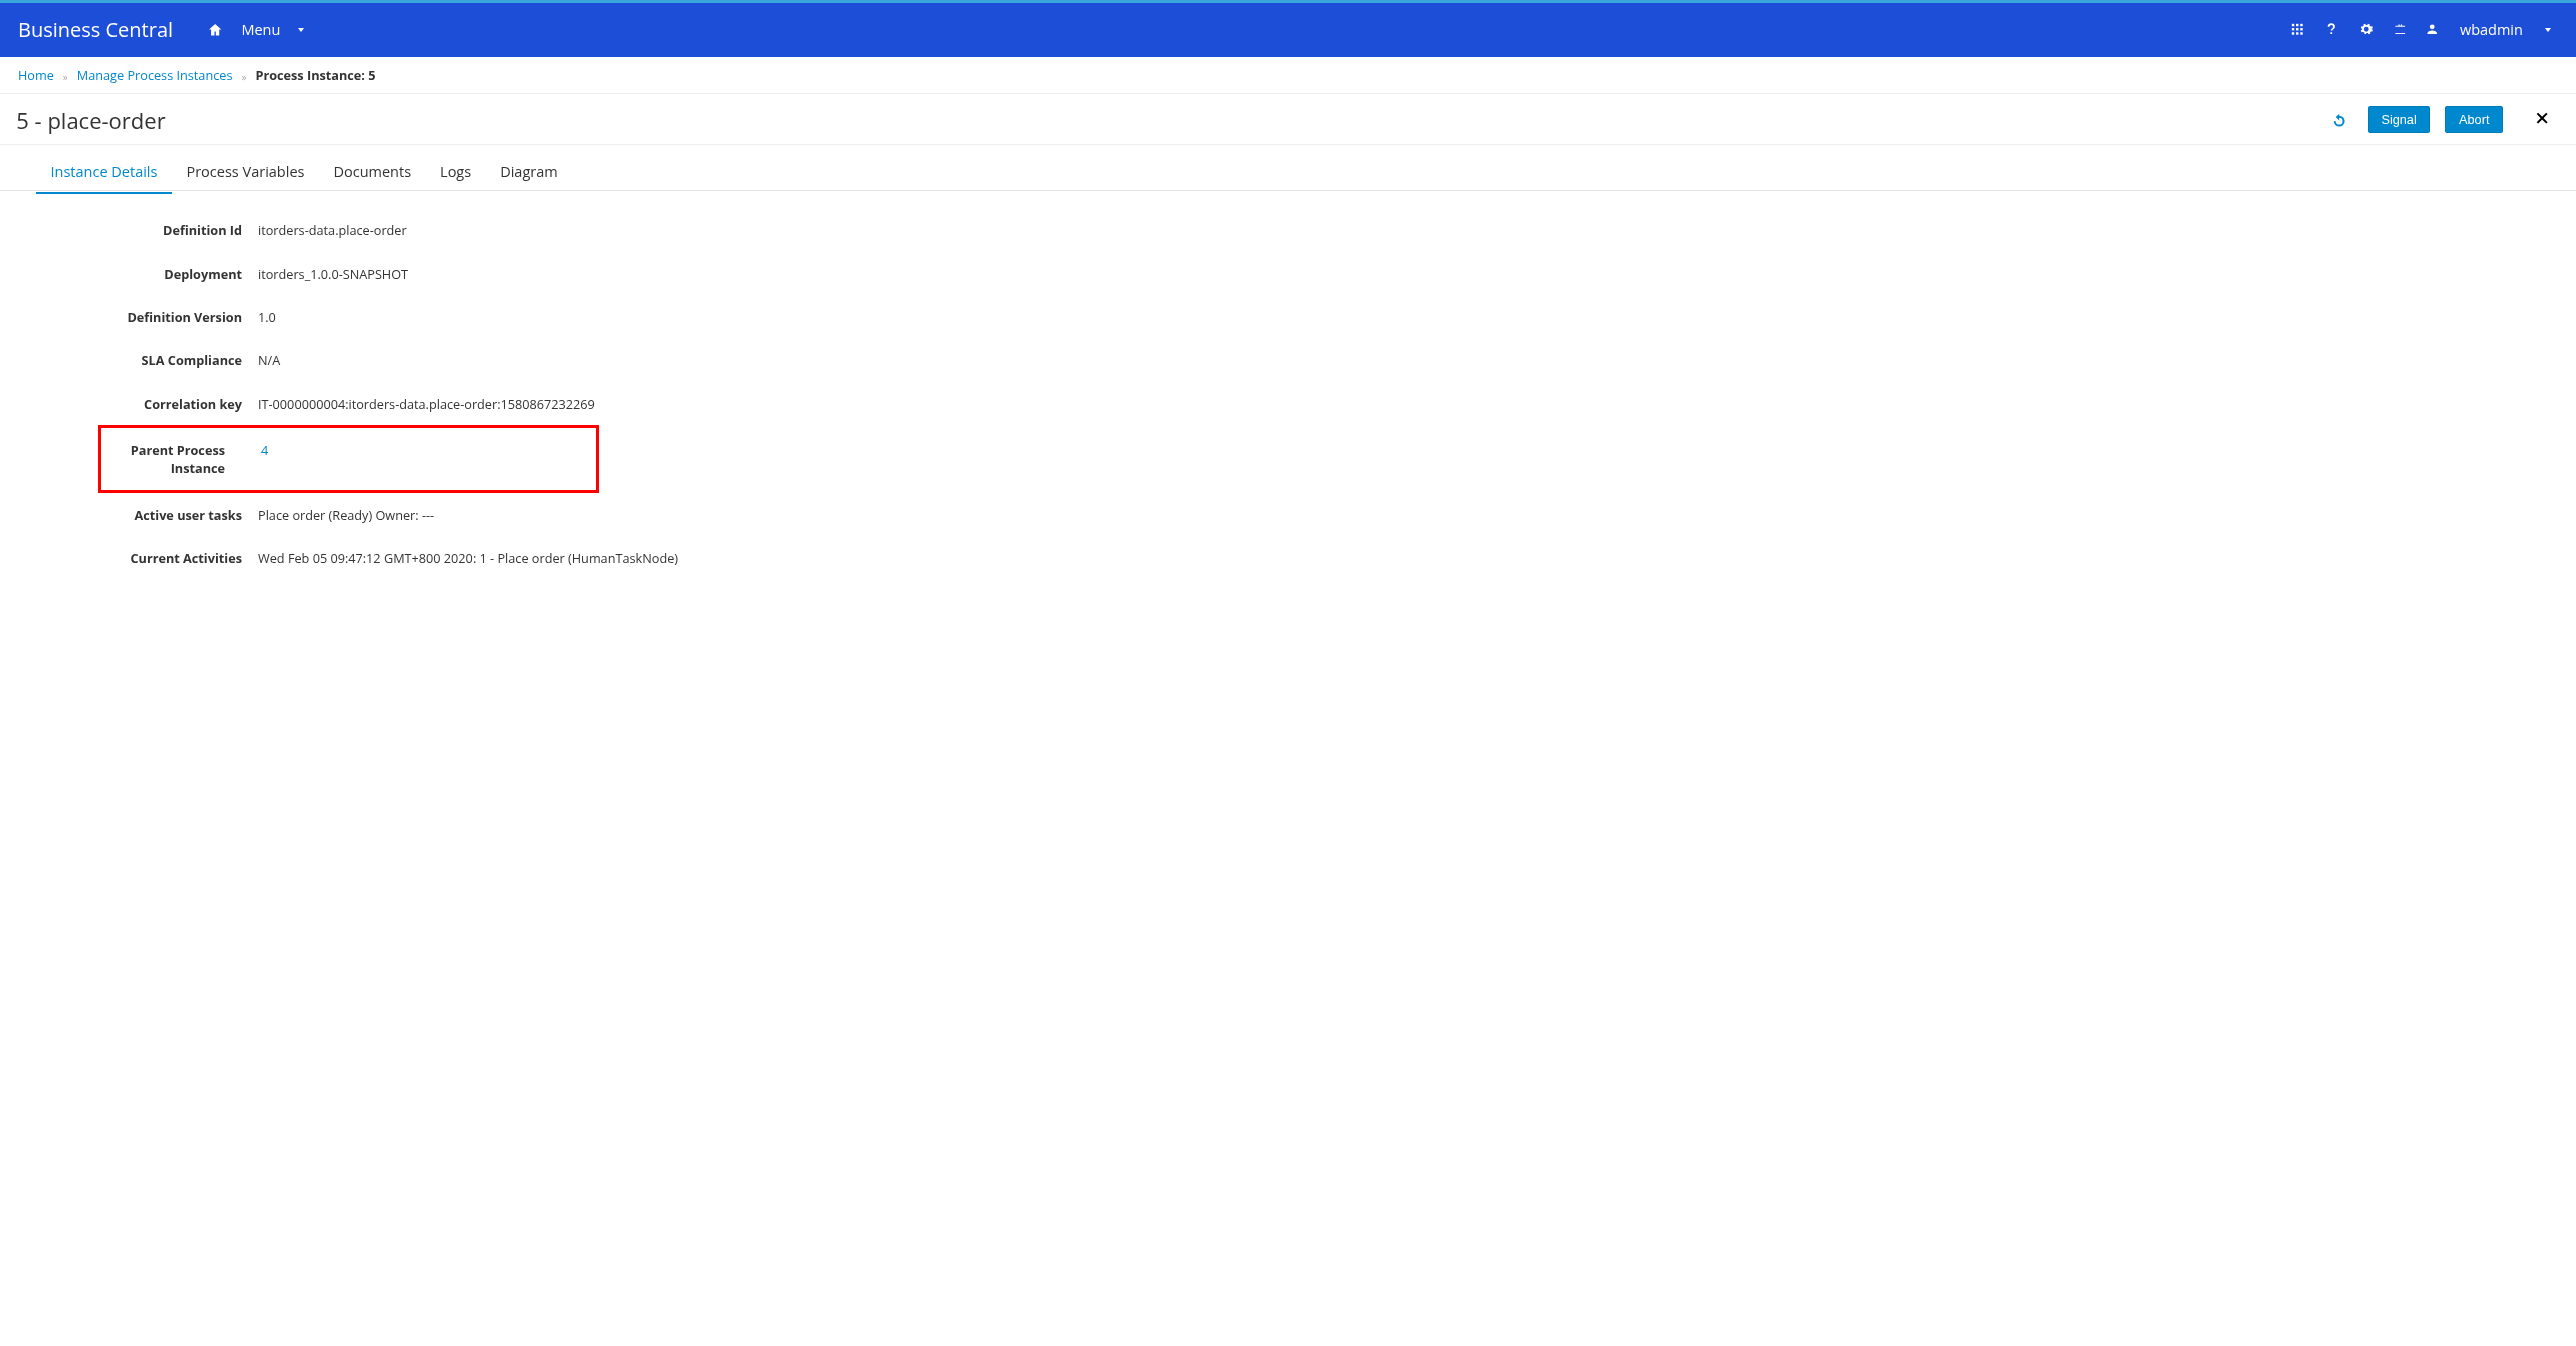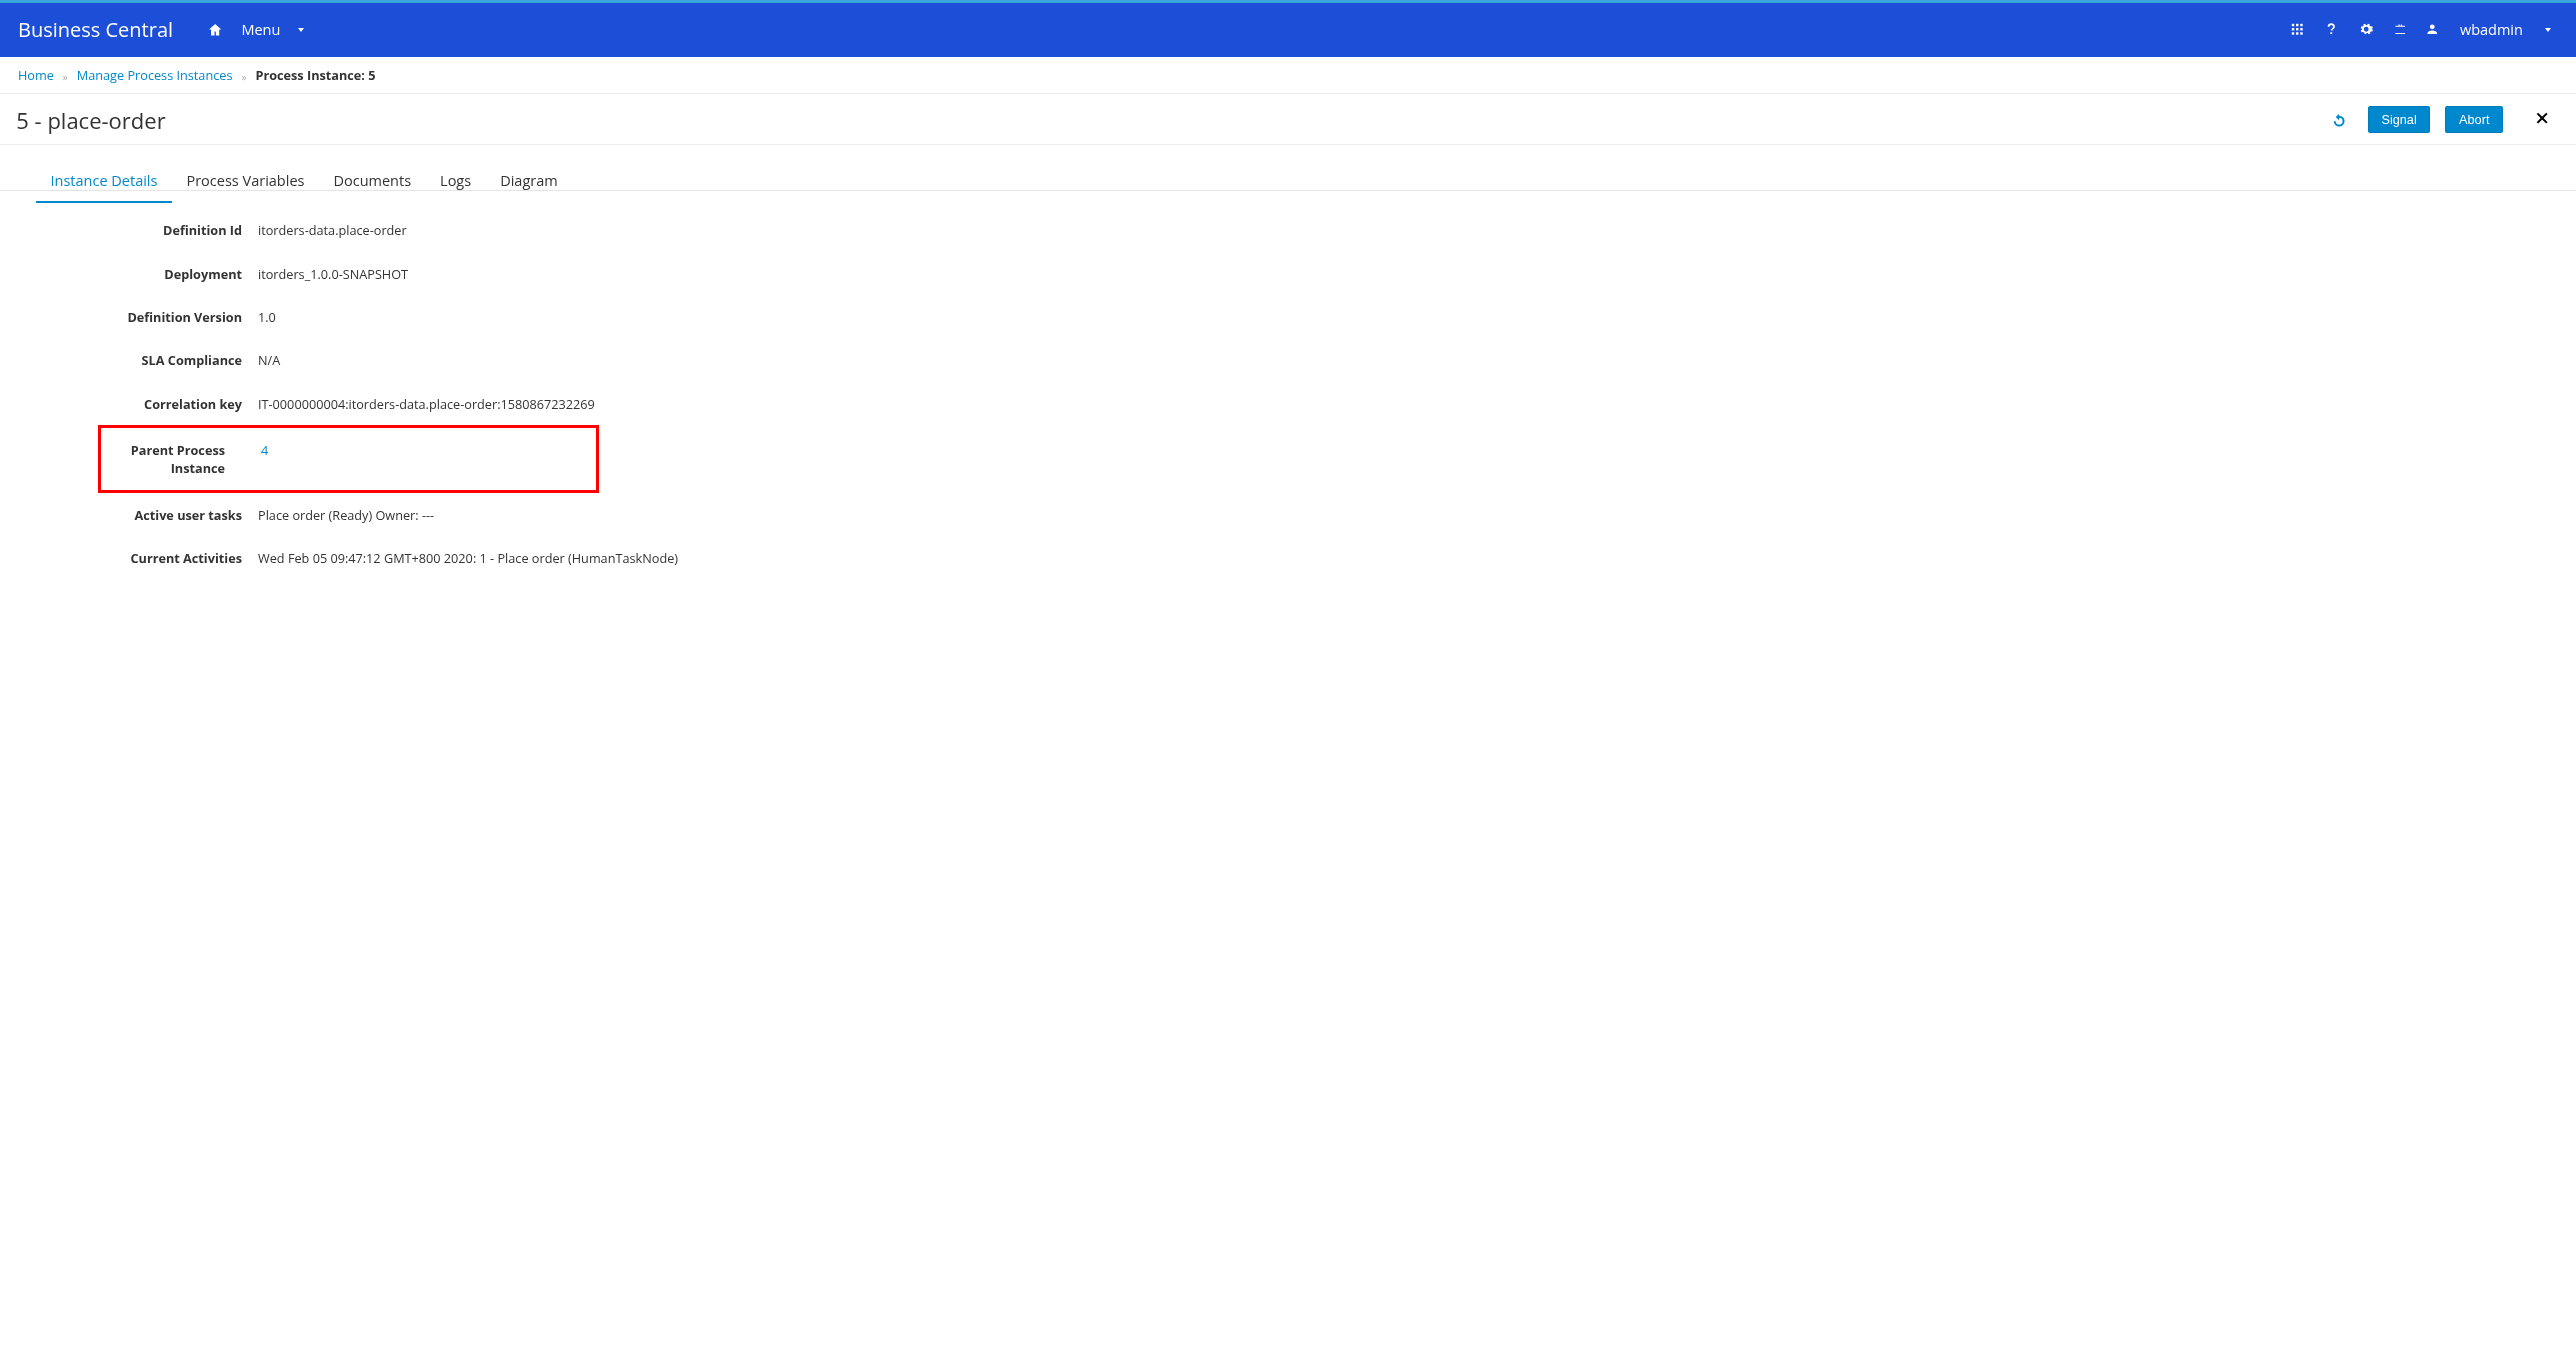--- a/index.html
+++ b/index.html
@@ -53,21 +53,21 @@
   padding: 0 36px;
   border-bottom: 0.9px solid #e5e5e5;
 }
 .tab {
   padding: 12.7px 14.5px 11px 14.5px;
   cursor: pointer;
   font-size: 14.5px;
   color: #333;
   border-bottom: 2.7px solid transparent;
   position: relative;
-  top: 13px;
+  top: 4px;
 }
 .tab.active { color: #0088ce; border-bottom-color: #0088ce; }
 
 .details {
   padding: 18px 36px;
 }
 .row {
   display: flex;
   padding: 12.7px 0;
   align-items: baseline;

